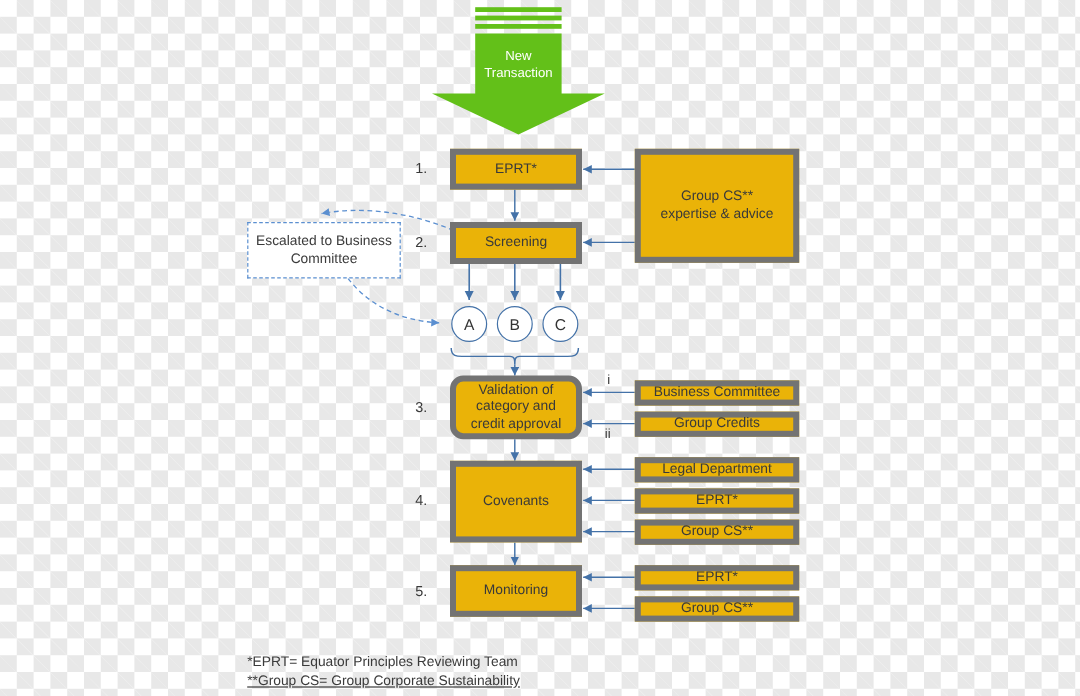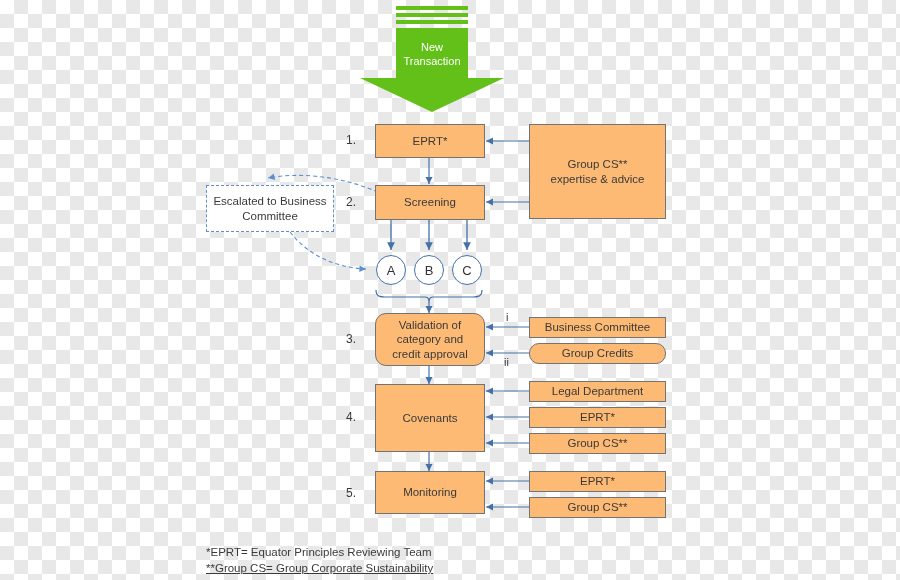--- a/index.html
+++ b/index.html
@@ -19,22 +19,22 @@
     background-size:28px 28px;
     background-position:0 0,14px 14px;
     background-color:#ffffff;
   }
   #diagram{
     position:absolute;left:0;top:0;width:900px;height:511px;
   }
   .node{
     position:absolute;
     box-sizing:border-box;
-    border:1px solid #737373;
-    background:#fdba74;
+    border:5px solid #737373;
+    background:#eab308;
     color:#3a3a3a;
     font-size:11.5px;
     line-height:1.25;
     display:flex;
     align-items:center;
     justify-content:center;
     text-align:center;
     padding:2px 4px;
   }
   .num{
@@ -170,21 +170,21 @@
     <span>Escalated to Business</span>
     <span>Committee</span>
   </div>
 
   <div class="node" style="left:529px;top:124px;width:137px;height:95px;flex-direction:column;">
     <span>Group CS**</span>
     <span>expertise &amp; advice</span>
   </div>
 
   <div class="node" style="left:529px;top:317px;width:137px;height:21px;">Business Committee</div>
-  <div class="node" style="left:529px;top:343px;width:137px;height:21px;border-radius:10px;">Group Credits</div>
+  <div class="node" style="left:529px;top:343px;width:137px;height:21px;">Group Credits</div>
 
   <div class="node" style="left:529px;top:381px;width:137px;height:21px;">Legal Department</div>
   <div class="node" style="left:529px;top:407px;width:137px;height:21px;">EPRT*</div>
   <div class="node" style="left:529px;top:433px;width:137px;height:21px;">Group CS**</div>
 
   <div class="node" style="left:529px;top:471px;width:137px;height:21px;">EPRT*</div>
   <div class="node" style="left:529px;top:497px;width:137px;height:21px;">Group CS**</div>
 
   <div class="label" style="left:506px;top:311px;">i</div>
   <div class="label" style="left:504px;top:356px;">ii</div>

